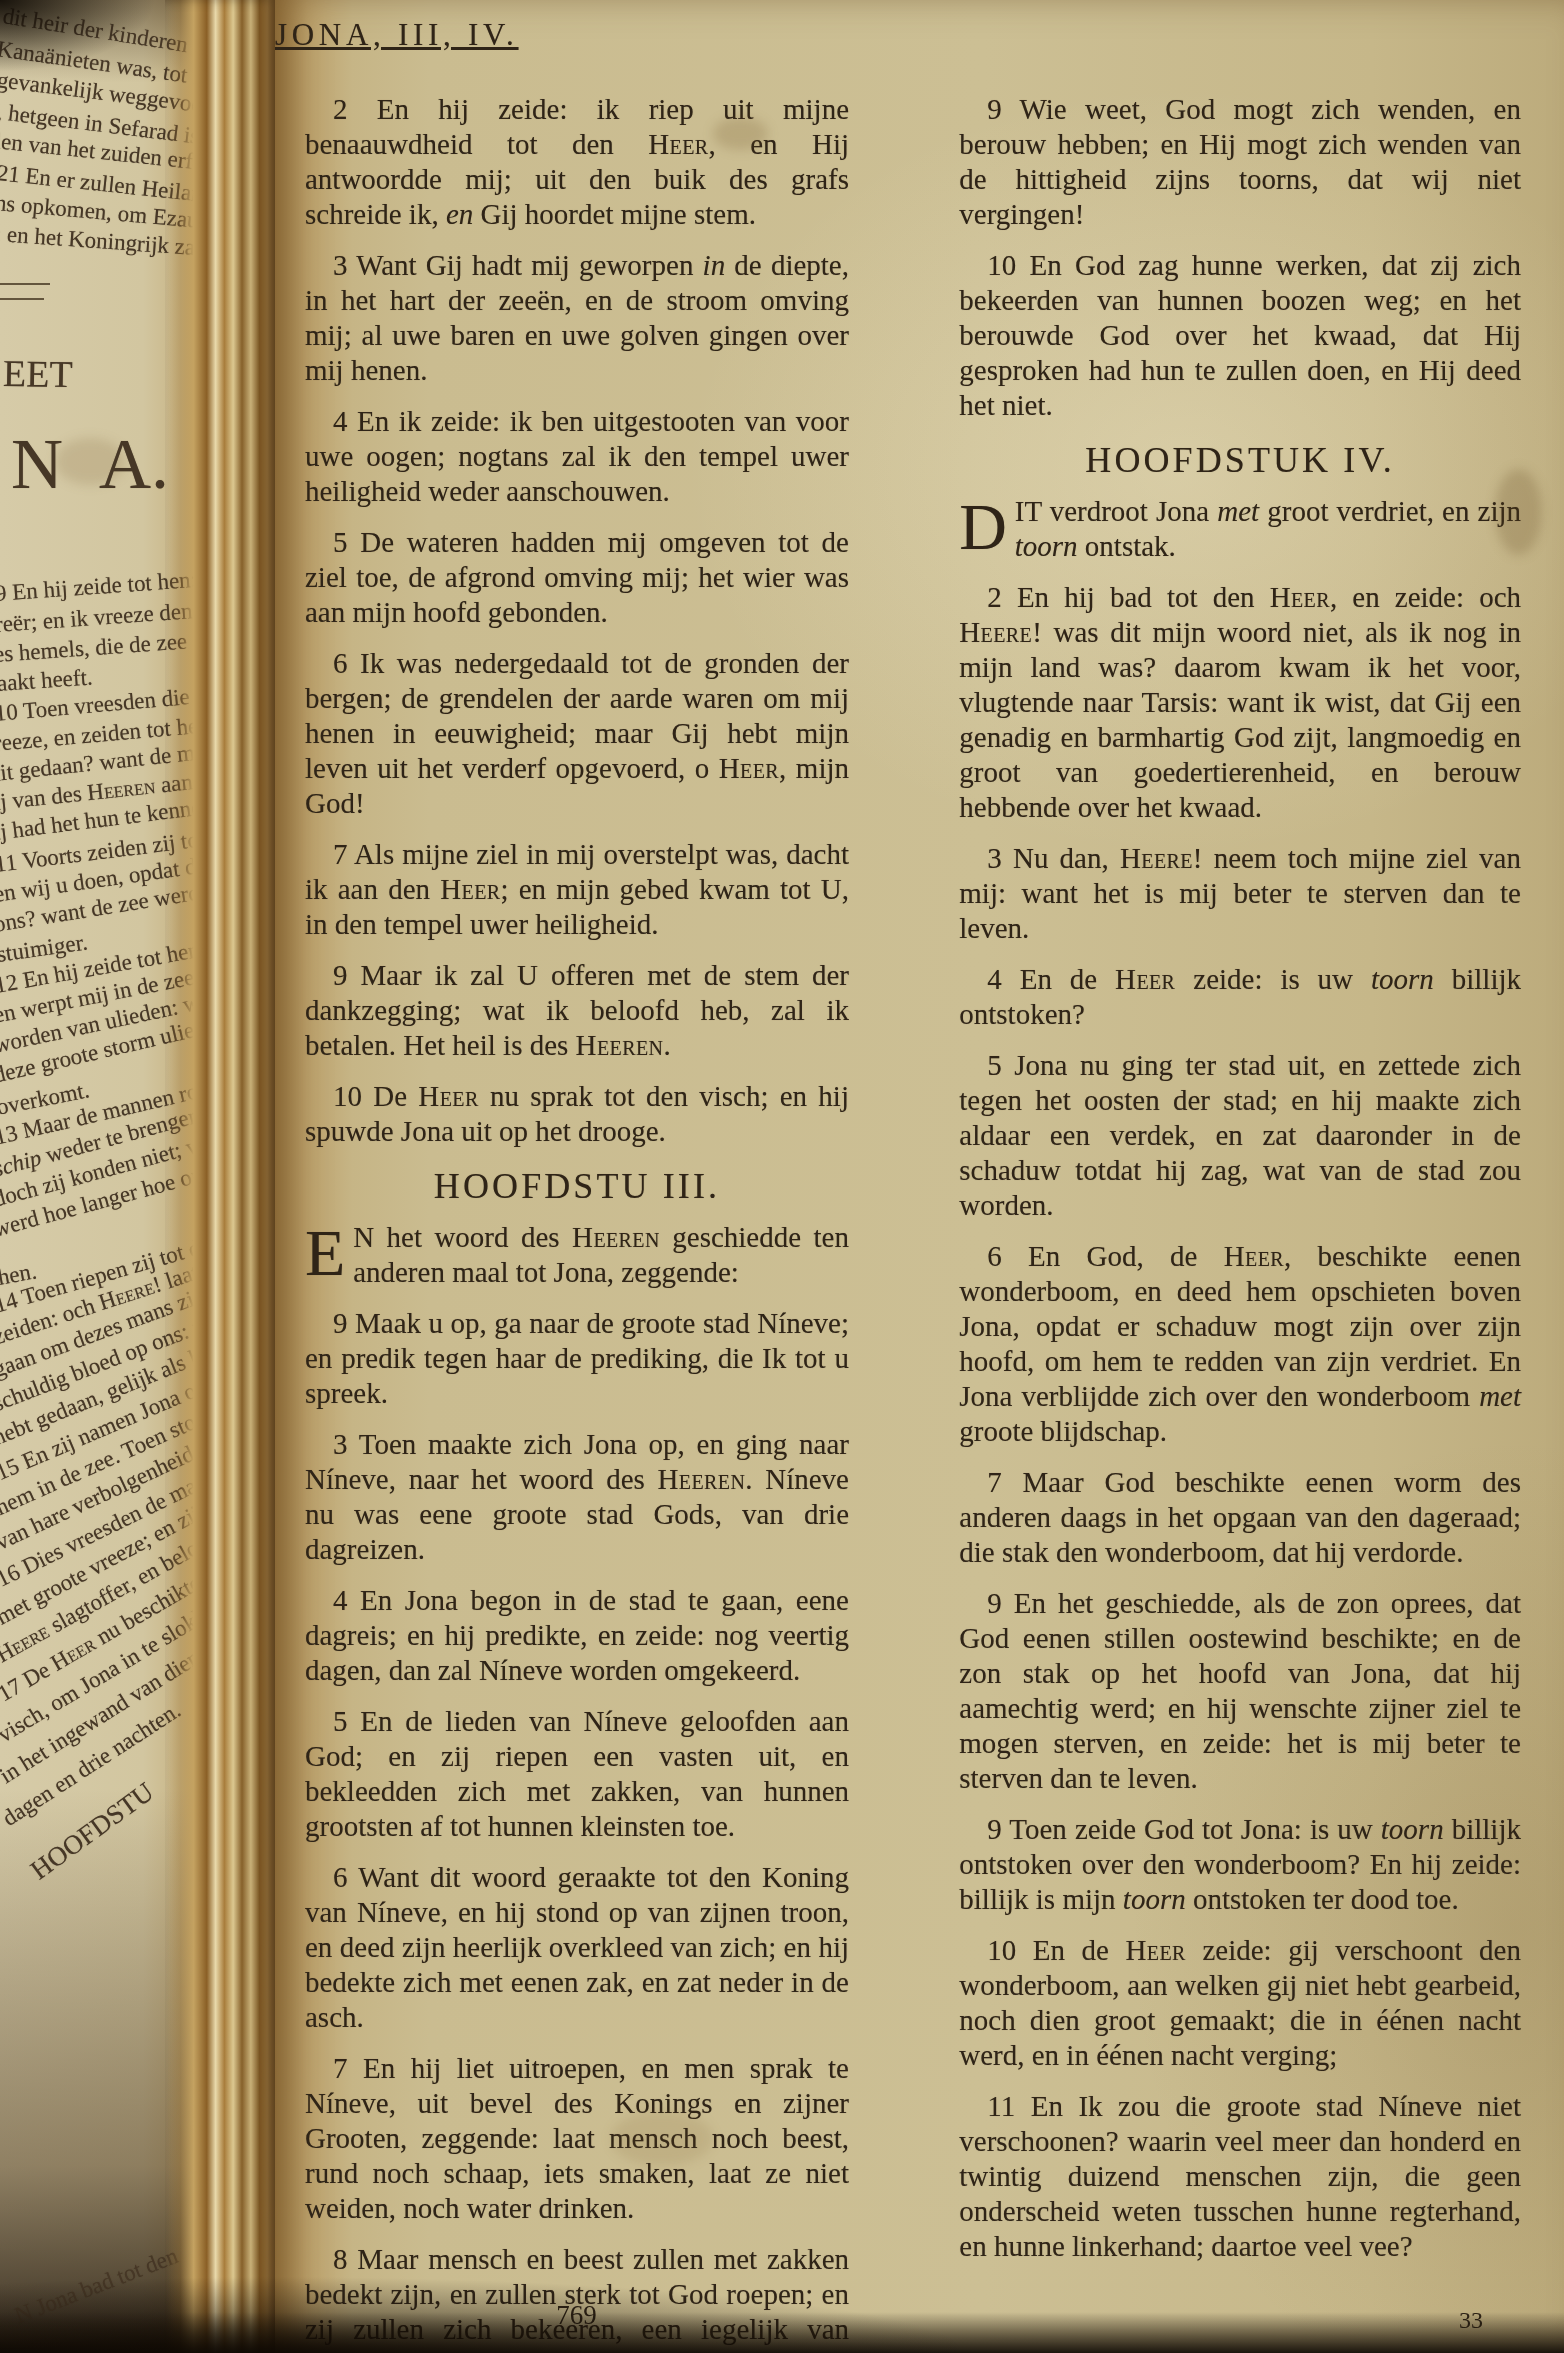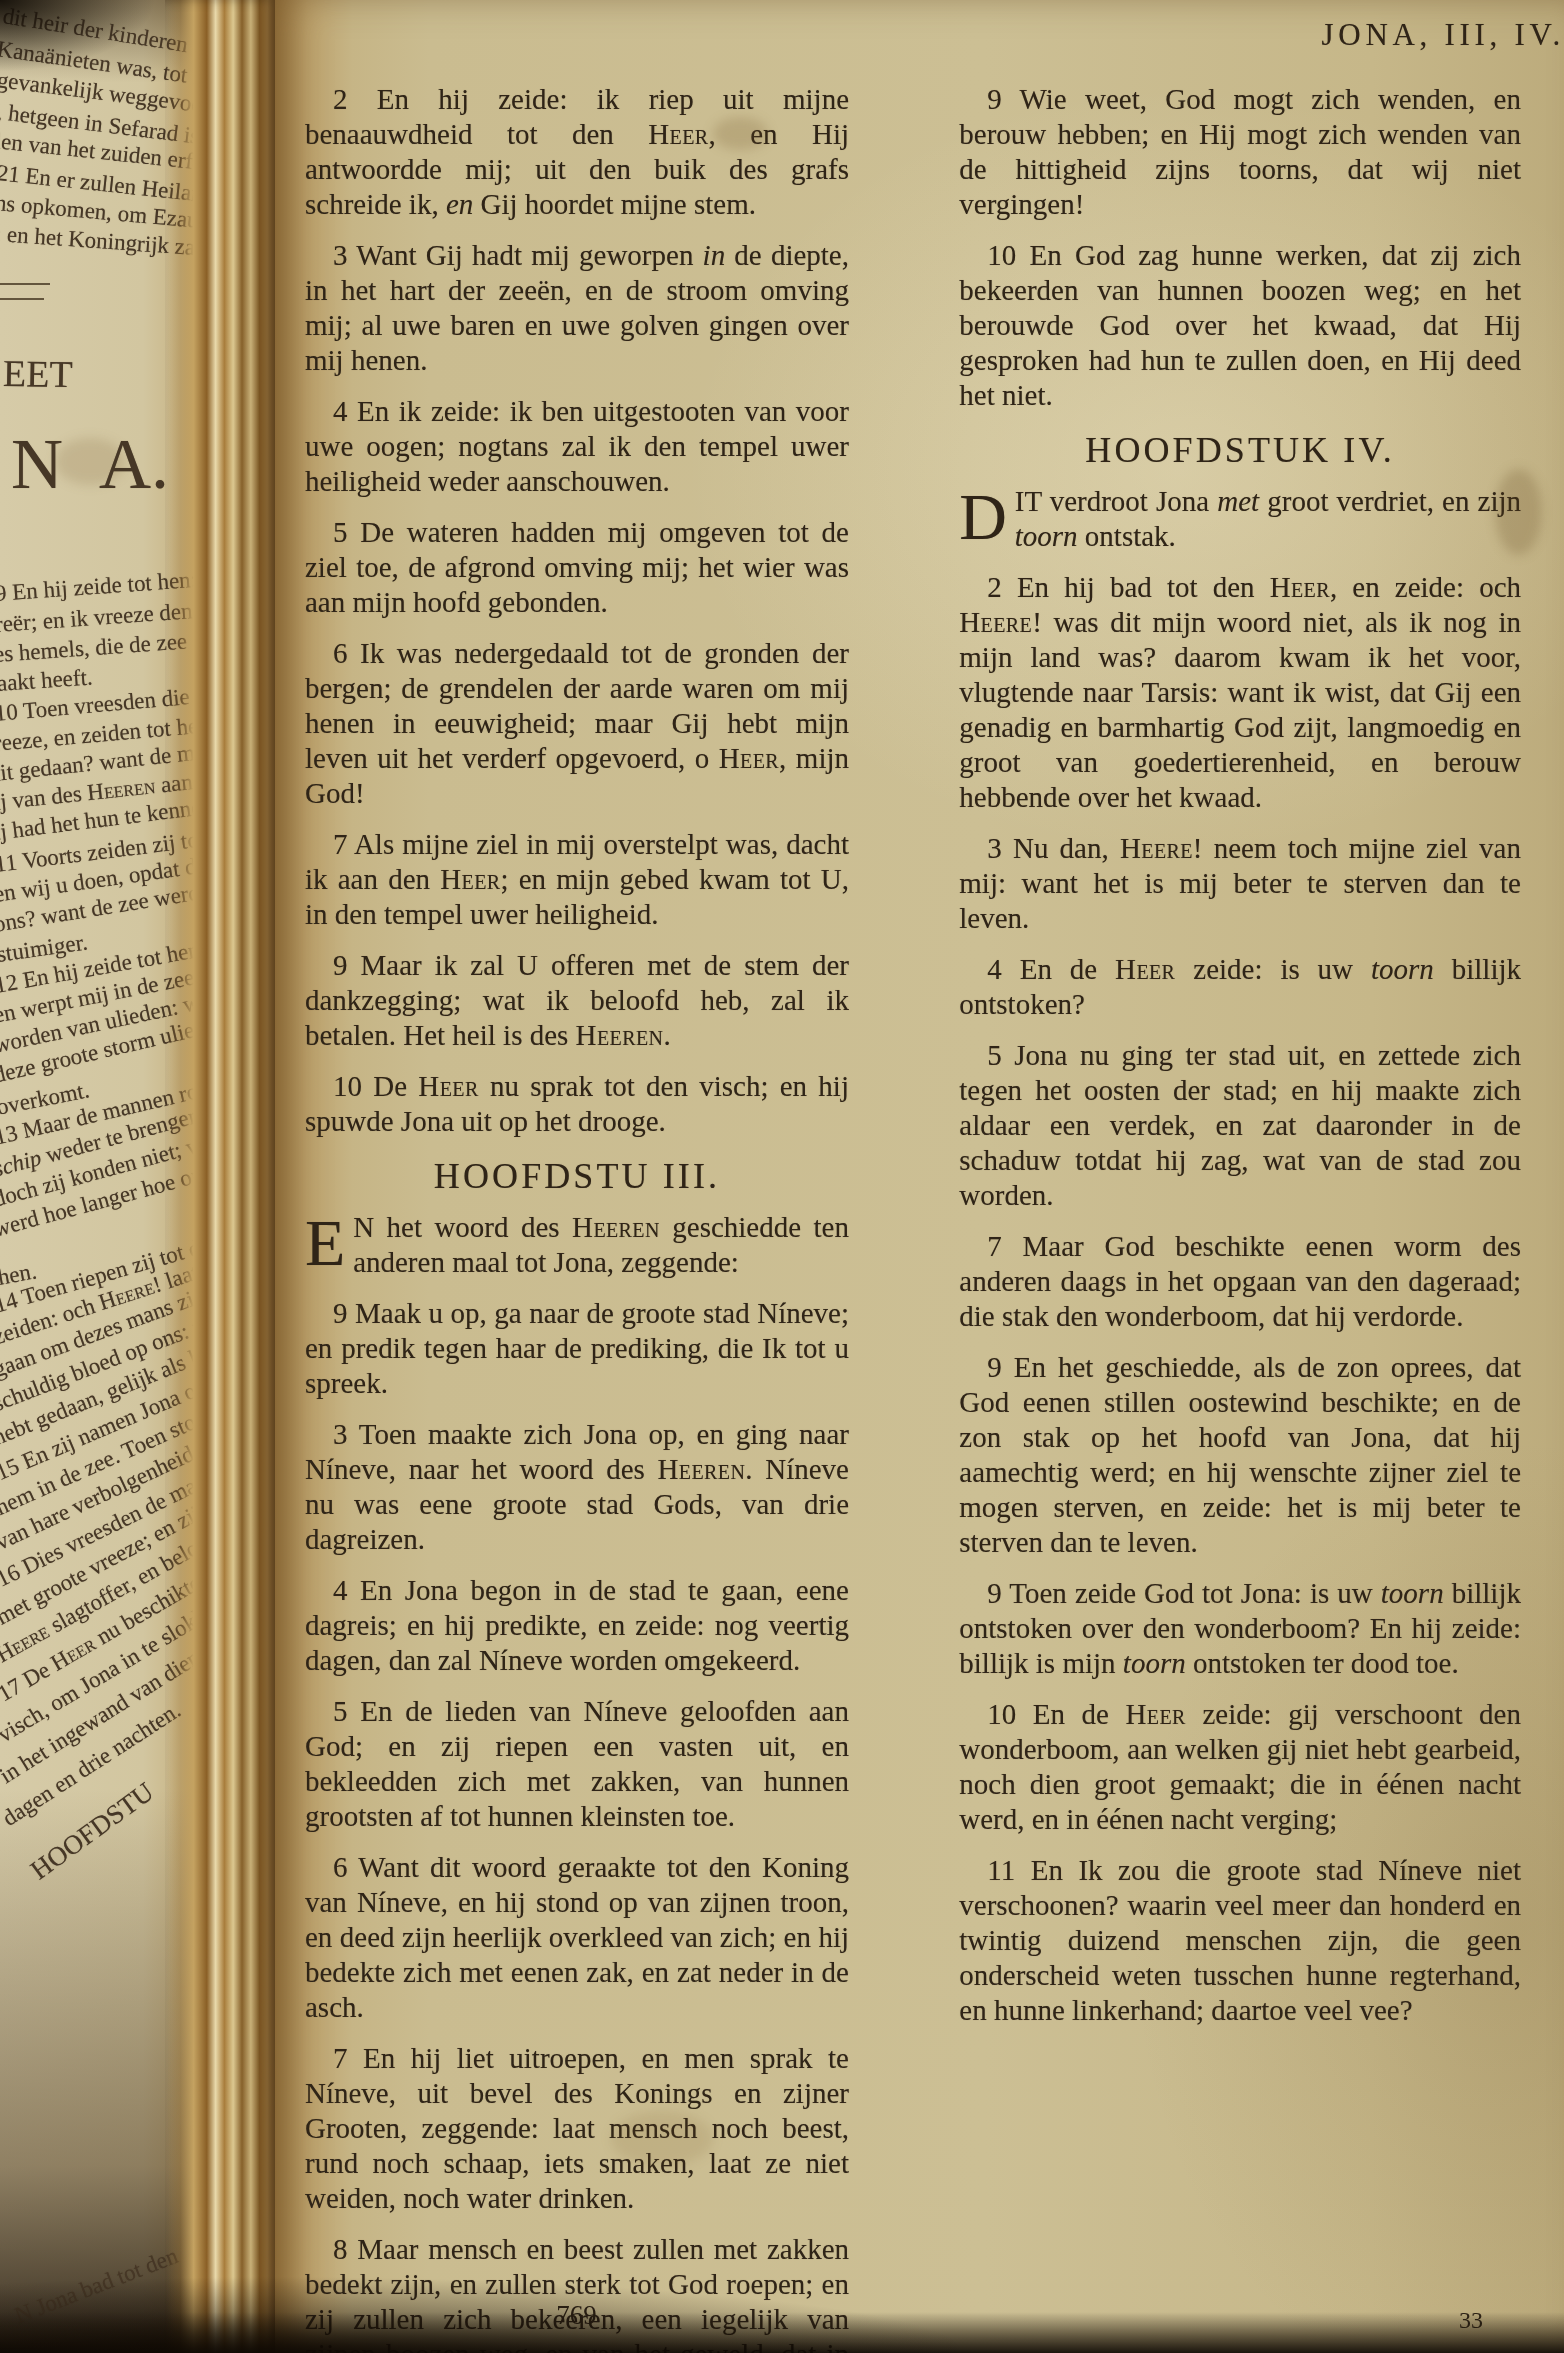--- a/index.html
+++ b/index.html
@@ -38,23 +38,24 @@
   
   .main-page{
     position:absolute;left:275px;top:0;right:0;height:100%;overflow:hidden;
     background:
       radial-gradient(ellipse 704px 548px at 70% 20%, rgba(250,244,218,.30), rgba(250,244,218,0) 70%),
       radial-gradient(ellipse 548px 704px at 96% 82%, rgba(120,95,50,.18), rgba(120,95,50,0) 70%),
       linear-gradient(90deg,#a9864c 0%,#bda26c 2.5%,#c6b586 6%,#cabc90 12%,#ccbf94 55%,#c6b789 85%,#bcab7c 100%);
     box-shadow:inset 20.3px 0 39px -7.8px rgba(92,62,24,.55);
   }
   .running-head{
-    text-align:right;color:var(--ink,#2f2417);
-    font-size:31px;letter-spacing:4.7px;padding-top:17px;margin-bottom:2px;
+    text-align:left;color:var(--ink,#2f2417);
+    font-size:31px;letter-spacing:4.7px;padding-top:17px;margin-bottom:12px;
     text-shadow:0 0 0.8px rgba(47,36,23,.4);
+    text-decoration:underline;
   }
   .columns{position:relative;display:flex;gap:39px;padding:11px 28px 0 14px;}
   .col{
     color:var(--ink,#2f2417);text-align:justify;
     font-size:29px;line-height:35px;
     text-shadow:0 0 0.8px rgba(47,36,23,.35);
   }
   .col-left{flex:0 0 576px;}
   .col-right{flex:1 1 auto;}
   .col-rule{
@@ -192,20 +193,21 @@
       <div class="col col-right">
 
       <p class="para verse">9 Wie weet, God mogt zich wenden, en berouw hebben; en Hij mogt zich wenden van de hittigheid zijns toorns, dat wij niet vergingen!</p>
           <p class="para verse">10 En God zag hunne werken, dat zij zich bekeerden van hunnen boozen weg; en het berouwde God over het kwaad, dat Hij gesproken had hun te zullen doen, en Hij deed het niet.</p>
           <p class="para heading">HOOFDSTUK IV.</p>
           <p class="para opening"><span class="dropcap">D</span>IT verdroot Jona <i>met</i> groot verdriet, en zijn <i>toorn</i> ontstak.</p>
           <p class="para verse">2 En hij bad tot den <span class="sc">Heer</span>, en zeide: och <span class="sc">Heere</span>! was dit mijn woord niet, als ik nog in mijn land was? daarom kwam ik het voor, vlugtende naar Tarsis: want ik wist, dat Gij een genadig en barmhartig God zijt, langmoedig en groot van goedertierenheid, en berouw hebbende over het kwaad.</p>
           <p class="para verse">3 Nu dan, <span class="sc">Heere</span>! neem toch mijne ziel van mij: want het is mij beter te sterven dan te leven.</p>
           <p class="para verse">4 En de <span class="sc">Heer</span> zeide: is uw <i>toorn</i> billijk ontstoken?</p>
           <p class="para verse">5 Jona nu ging ter stad uit, en zettede zich tegen het oosten der stad; en hij maakte zich aldaar een verdek, en zat daaronder in de schaduw totdat hij zag, wat van de stad zou worden.</p>
+          <p class="para verse">6 En God, de <span class="sc">Heer</span>, beschikte eenen wonderboom, en deed hem opschieten boven Jona, opdat er schaduw mogt zijn over zijn hoofd, om hem te redden van zijn verdriet. En Jona verblijdde zich over den wonderboom <i>met</i> groote blijdschap.</p>
           <p class="para verse">7 Maar God beschikte eenen worm des anderen daags in het opgaan van den dageraad; die stak den wonderboom, dat hij verdorde.</p>
           <p class="para verse">9 En het geschiedde, als de zon oprees, dat God eenen stillen oostewind beschikte; en de zon stak op het hoofd van Jona, dat hij aamechtig werd; en hij wenschte zijner ziel te mogen sterven, en zeide: het is mij beter te sterven dan te leven.</p>
           <p class="para verse">9 Toen zeide God tot Jona: is uw <i>toorn</i> billijk ontstoken over den wonderboom? En hij zeide: billijk is mijn <i>toorn</i> ontstoken ter dood toe.</p>
           <p class="para verse">10 En de <span class="sc">Heer</span> zeide: gij verschoont den wonderboom, aan welken gij niet hebt gearbeid, noch dien groot gemaakt; die in éénen nacht werd, en in éénen nacht verging;</p>
           <p class="para verse">11 En Ik zou die groote stad Níneve niet verschoonen? waarin veel meer dan honderd en twintig duizend menschen zijn, die geen onderscheid weten tusschen hunne regterhand, en hunne linkerhand; daartoe veel vee?</p>
         </div>
     </div>
 
     <div class="page-number-left">769</div>
     <div class="page-number-right">33</div>

